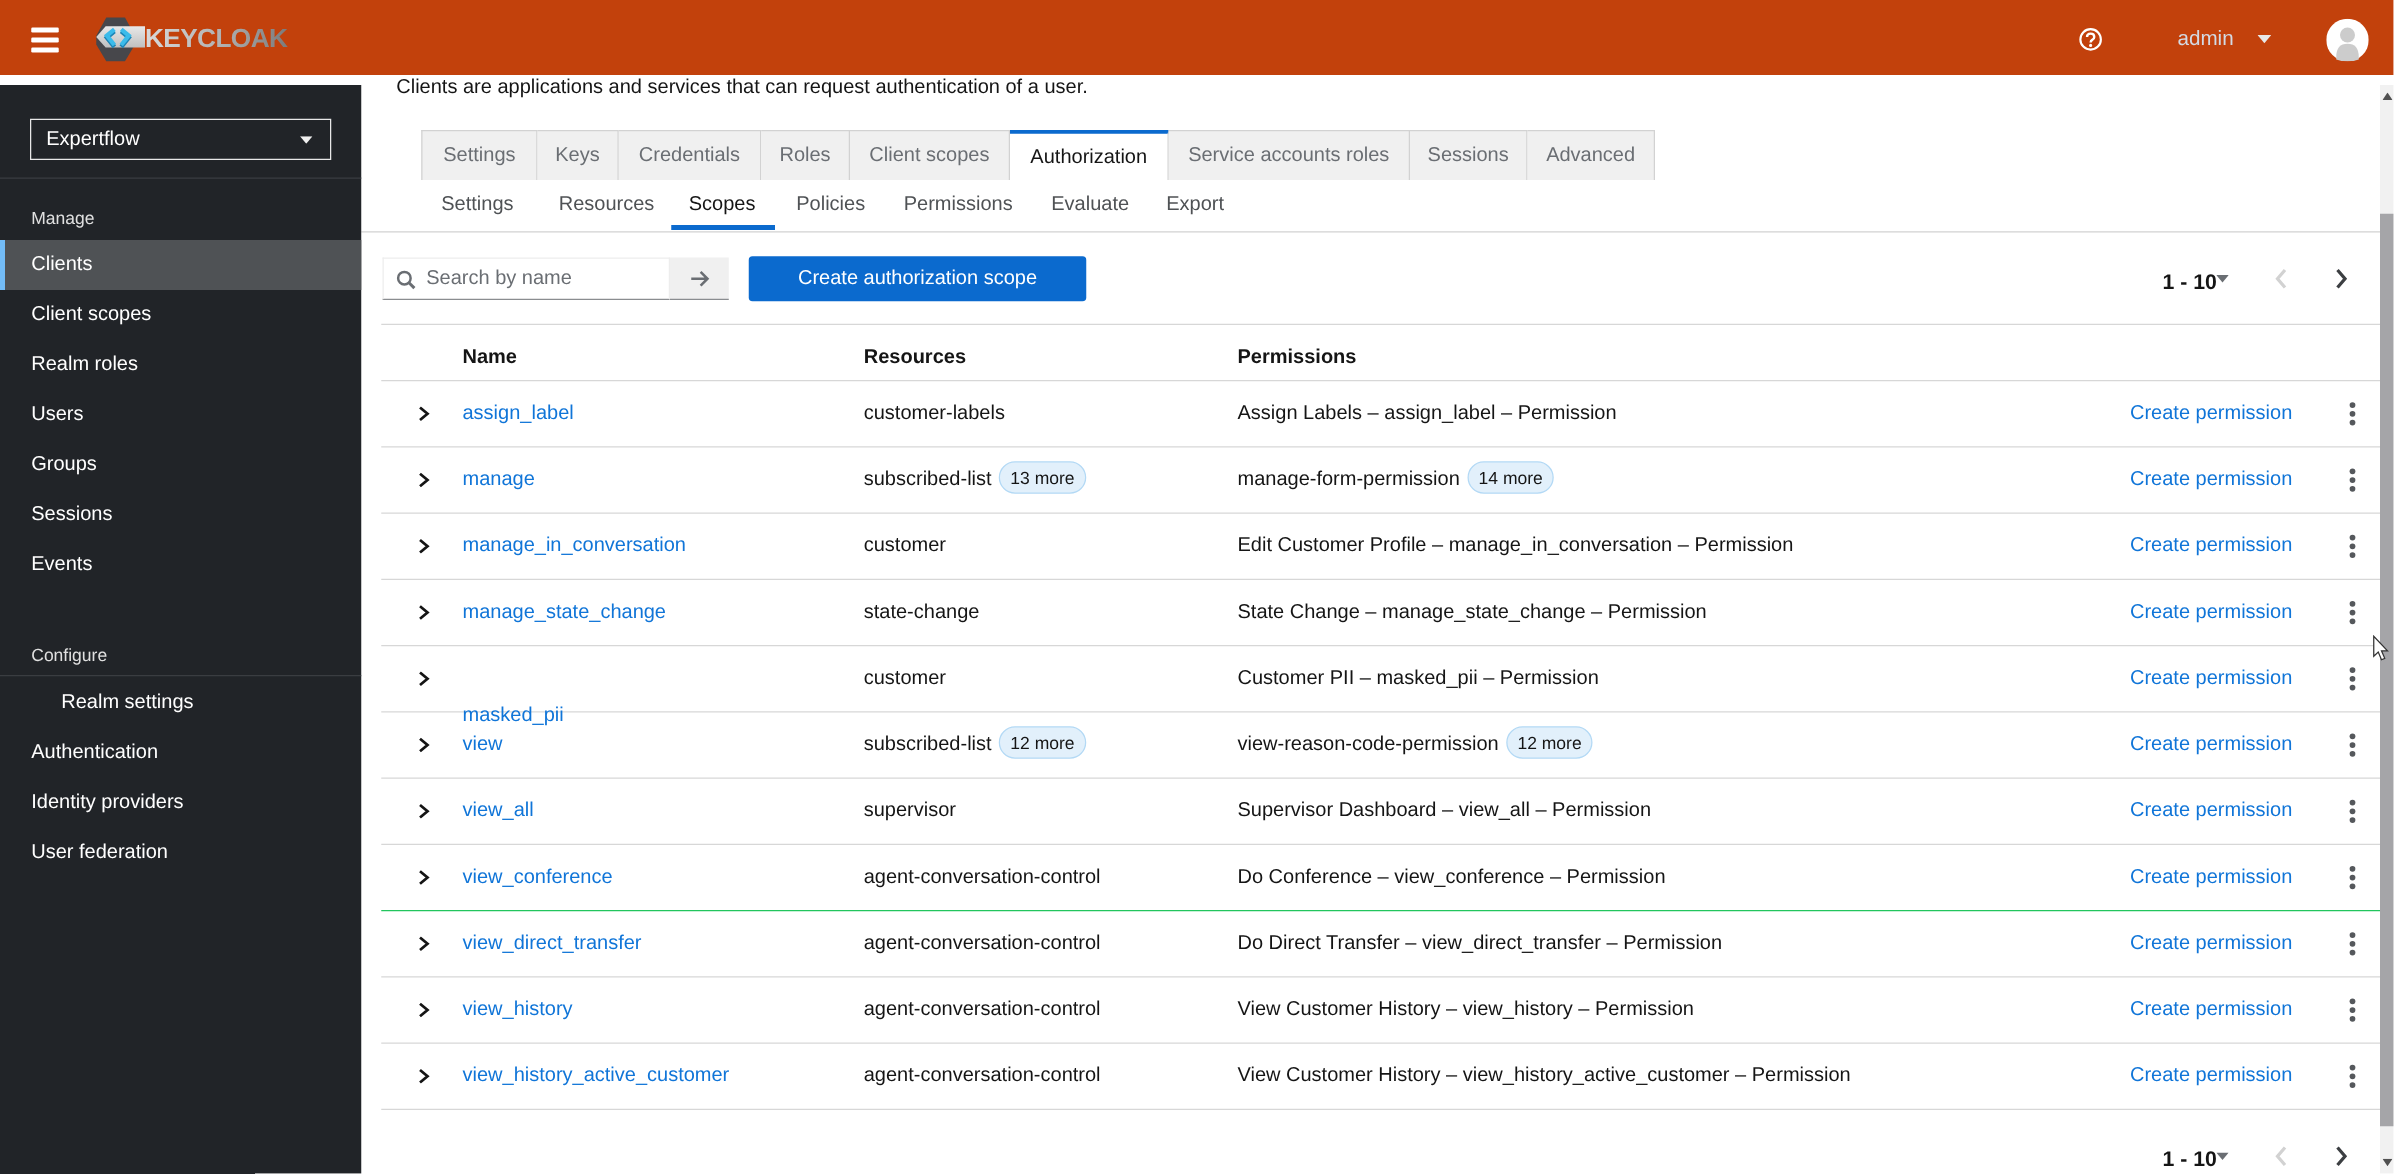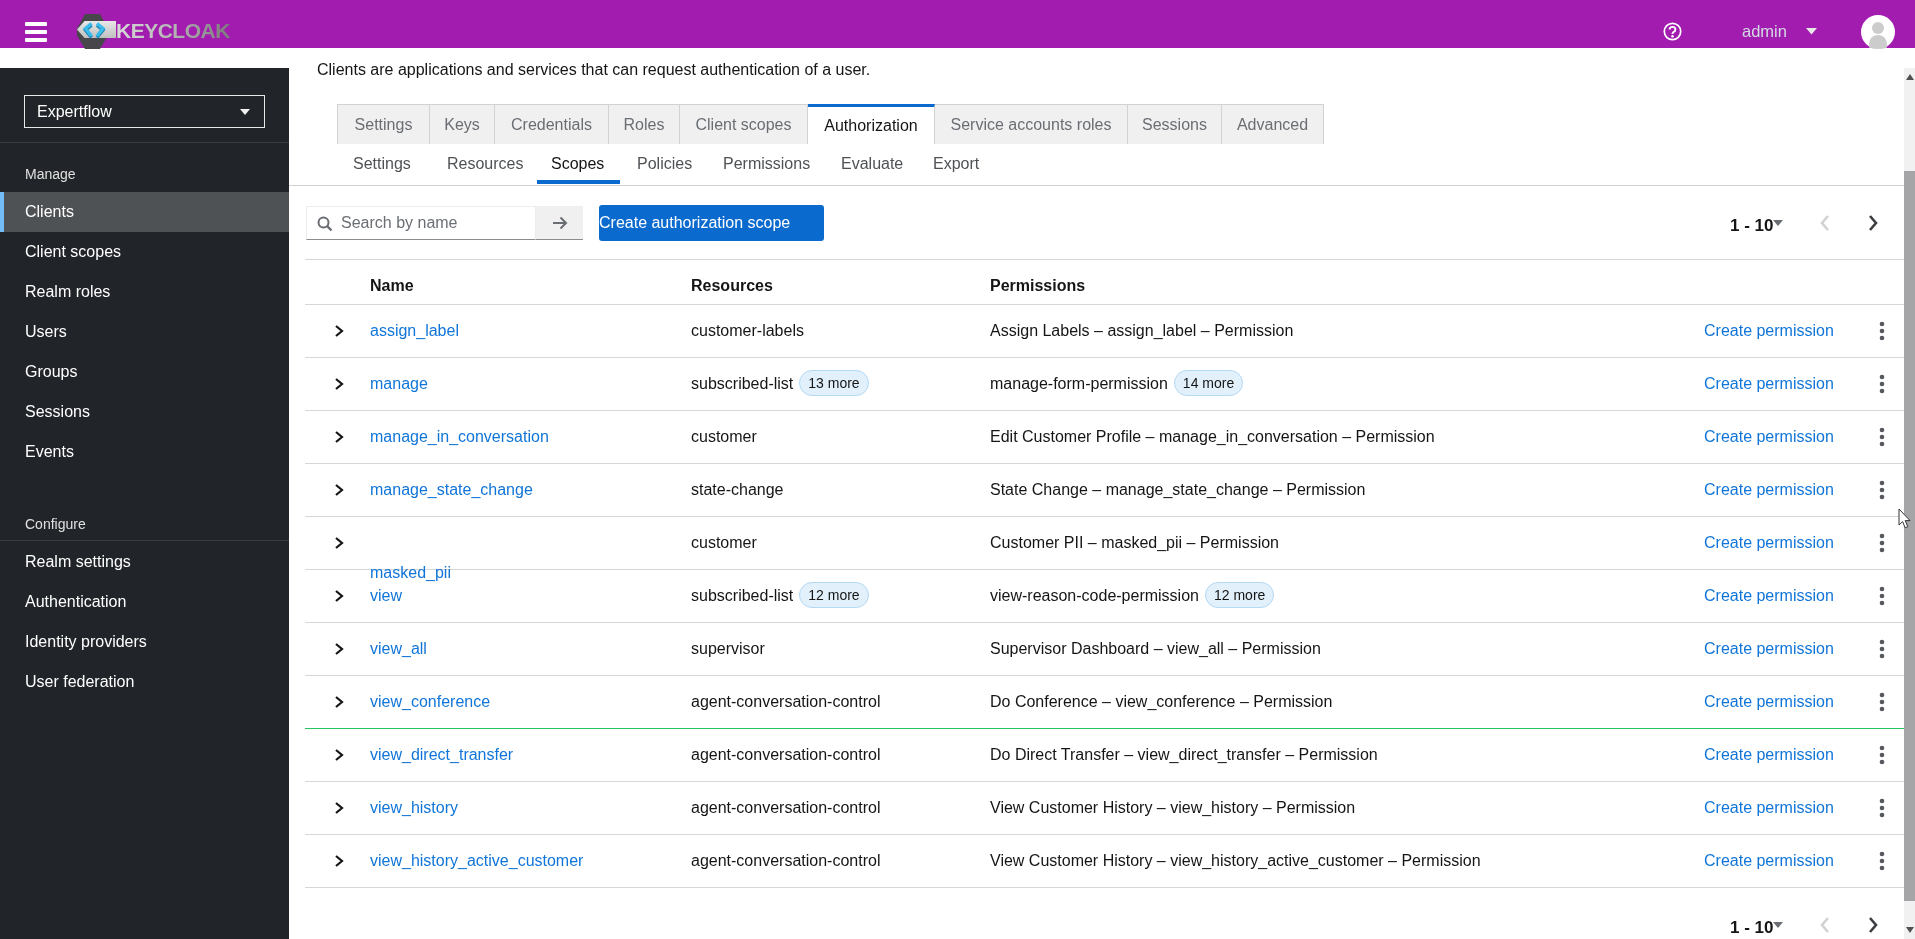--- a/index.html
+++ b/index.html
@@ -1,21 +1,21 @@
 <!DOCTYPE html>
 <html><head>
 <meta charset="utf-8">
 <style>
   html,body{margin:0;padding:0;}
   body{font-family:"Liberation Sans",sans-serif;-webkit-font-smoothing:antialiased;}
   #app{position:relative;width:1915px;height:939px;overflow:hidden;background:#fff;}
   .abs{position:absolute;}
 
   
-  #masthead{position:absolute;left:0;top:0;width:1915px;height:48px;background:#a21caf;z-index:20;}
+  #masthead{position:absolute;left:0;top:0;width:1915px;height:60px;background:#c2410c;z-index:20;}
   .hbar{position:absolute;left:25px;width:22px;height:4px;background:#fff;border-radius:1px;}
 
   
   #sidebar{position:absolute;left:0;top:68px;width:289px;height:871px;background:#212428;z-index:10;}
   .navitem{position:absolute;left:0;width:289px;height:40px;line-height:40px;color:#fff;font-size:16px;padding-left:25px;box-sizing:border-box;}
   .navsel{background:#4f5255;border-left:4px solid #73bcf7;padding-left:21px;}
   .navhead{position:absolute;left:25px;color:#e0e0e0;font-size:14px;}
 
   
   #content{position:absolute;left:289px;top:0;width:1626px;height:939px;background:#fff;z-index:1;}
@@ -26,21 +26,21 @@
   .tab:first-child{border-left:1px solid #d2d2d2;}
   .tab.active{background:#fff;border-top:3px solid #0b6ace;color:#151515;line-height:37px;}
 
   .subtabs{position:absolute;left:0;top:144px;width:1616px;height:41px;border-bottom:1px solid #d2d2d2;}
   .subtab{position:absolute;top:0;height:41px;box-sizing:border-box;font-size:16px;color:#4f5255;line-height:40px;padding:0 16px;}
   .subtab.active{color:#151515;}
 
   
   #searchbox{position:absolute;left:17px;top:206px;width:230px;height:34px;box-sizing:border-box;background:#fff;border:1px solid #ededed;border-bottom:1px solid #8a8d90;}
   #searchbtn{position:absolute;left:247px;top:206px;width:47px;height:34px;box-sizing:border-box;background:#f0f0f0;border-bottom:1px solid #8a8d90;}
-  #createbtn{position:absolute;left:310px;top:205px;width:225px;height:36px;background:#0b6ace;border-radius:3px;color:#fff;font-size:16px;line-height:36px;}
+  #createbtn{position:absolute;left:310px;top:205px;width:270px;height:36px;background:#0b6ace;border-radius:3px;color:#fff;font-size:16px;text-align:center;line-height:36px;}
 
   
   .hline{position:absolute;left:16px;width:1600px;height:1px;background:#d7d7d7;}
   .th{position:absolute;font-size:16px;font-weight:bold;color:#151515;}
   .row{position:absolute;left:16px;width:1600px;height:53px;}
   .cell{position:absolute;top:0;height:53px;line-height:53px;font-size:16px;color:#151515;white-space:nowrap;}
   .namelink{color:#1075d8;}
   .createperm{position:absolute;left:1399px;top:0;height:53px;line-height:53px;font-size:16px;color:#1075d8;}
   .chip{display:inline-block;vertical-align:middle;margin-left:6px;margin-top:-3px;height:24px;line-height:24px;padding:0 8px;background:#e2f0fb;border:1px solid #b3d9f5;border-radius:14px;font-size:14px;color:#151515;}
 
@@ -291,21 +291,21 @@
     <div class="navhead" style="top:98px;">Manage</div>
     <div class="navitem navsel" style="top:124px;">Clients</div>
     <div class="navitem" style="top:164px;">Client scopes</div>
     <div class="navitem" style="top:204px;">Realm roles</div>
     <div class="navitem" style="top:244px;">Users</div>
     <div class="navitem" style="top:284px;">Groups</div>
     <div class="navitem" style="top:324px;">Sessions</div>
     <div class="navitem" style="top:364px;">Events</div>
     <div class="navhead" style="top:448px;">Configure</div>
     <div class="abs" style="left:0;top:472px;width:289px;height:1px;background:#3a3d41;"></div>
-    <div class="navitem" style="top:474px;">Realm settings</div>
+    <div class="navitem" style="top:474px;margin-left:24px;">Realm settings</div>
     <div class="navitem" style="top:514px;">Authentication</div>
     <div class="navitem" style="top:554px;">Identity providers</div>
     <div class="navitem" style="top:594px;">User federation</div>
   </div>
 
   <div id="masthead">
     <div class="hbar" style="top:22px;"></div>
     <div class="hbar" style="top:30px;"></div>
     <div class="hbar" style="top:38px;"></div>
     <svg class="abs" style="left:75px;top:11px;" width="180" height="42" viewBox="0 0 180 42">

